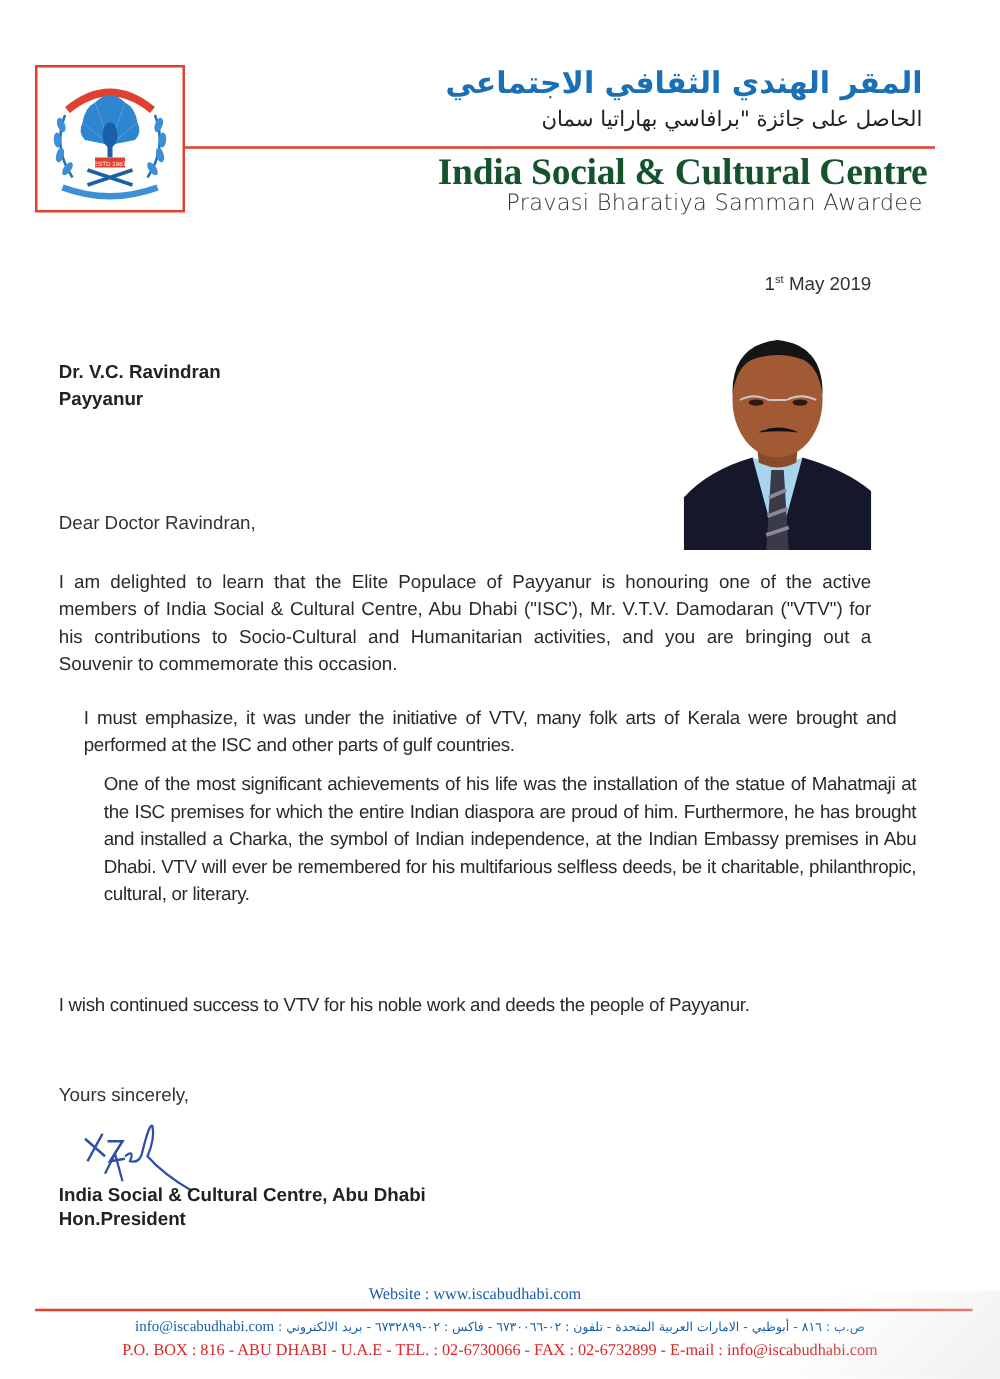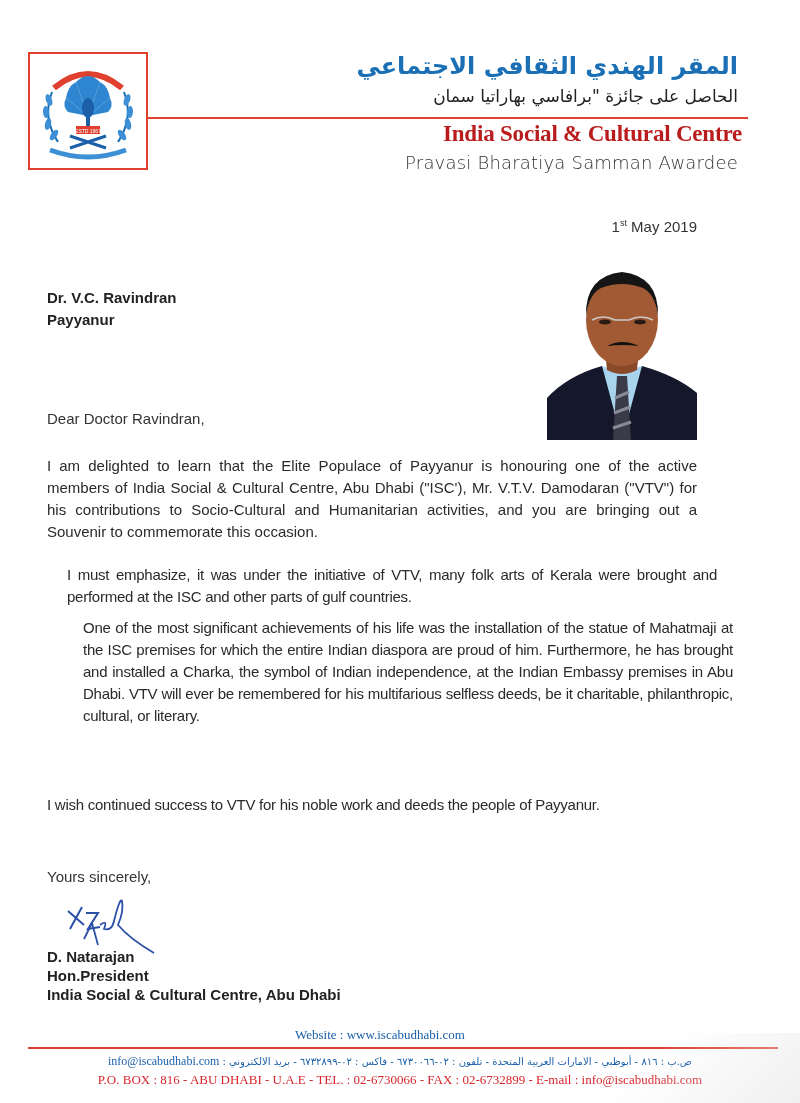--- a/index.html
+++ b/index.html
@@ -4,21 +4,21 @@
 <style>
   html, body { margin: 0; padding: 0; background: #ffffff; }
   body { width: 800px; height: 1103px; position: relative; overflow: hidden; font-family: "Liberation Sans", sans-serif; color: #222; }
 
   
   .logo-box { position: absolute; left: 28px; top: 52px; width: 120px; height: 118px; border: 2px solid #e0402f; box-sizing: border-box; background: #fff; }
   .logo-box svg { position: absolute; left: 6px; top: 4px; }
   .header-rule { position: absolute; left: 148px; top: 117px; width: 600px; height: 2px; background: #e0402f; }
   .arabic-title { position: absolute; right: 62px; top: 52px; font-family: "DejaVu Sans", sans-serif; font-size: 24px; font-weight: bold; color: #1a6fb5; direction: rtl; white-space: nowrap; }
   .arabic-sub { position: absolute; right: 62px; top: 86px; font-family: "DejaVu Sans", sans-serif; font-size: 17px; color: #222; direction: rtl; white-space: nowrap; }
-  .org-name { position: absolute; right: 58px; top: 121px; font-family: "Liberation Serif", serif; font-weight: bold; font-size: 23px; color: #b91c1c; white-space: nowrap; letter-spacing: -0.2px; margin-left: 38px; }
+  .org-name { position: absolute; right: 58px; top: 121px; font-family: "Liberation Serif", serif; font-weight: bold; font-size: 30px; color: #14532d; white-space: nowrap; letter-spacing: -0.2px; margin-left: 38px; }
   .org-tagline { position: absolute; right: 62px; top: 152px; font-family: "DejaVu Sans", sans-serif; font-size: 18px; color: #333; white-space: nowrap; letter-spacing: 0.2px; font-weight: 300; }
 
   
   .date { position: absolute; right: 103px; top: 218px; font-size: 15px; color: #333; }
   .date sup { font-size: 9px; vertical-align: super; }
 
   
   .recipient { position: absolute; left: 47px; top: 287px; font-size: 15px; font-weight: bold; line-height: 22px; color: #222; }
 
   
@@ -134,23 +134,22 @@
 <div class="closing">Yours sincerely,</div>
 
 <svg class="signature" width="110" height="60" viewBox="0 0 110 60">
   <path d="M6 16 L22 30 M20 12 L8 34" stroke="#2c4fa8" stroke-width="2" fill="none"></path>
   <path d="M24 18 L36 18 L26 34 L38 32" stroke="#2c4fa8" stroke-width="2" fill="none"></path>
   <path d="M22 44 L30 28 L36 50" stroke="#2c4fa8" stroke-width="1.8" fill="none"></path>
   <path d="M38 30 Q46 24 42 34 Q50 36 52 26 Q58 2 60 6 Q62 16 56 30 Q68 44 92 58" stroke="#2c4fa8" stroke-width="1.8" fill="none"></path>
 </svg>
 
 <div class="signer">
-  <div>D. Natarajan</div>
+  <div>India Social &amp; Cultural Centre, Abu Dhabi</div>
   <div>Hon.President</div>
-  <div>India Social &amp; Cultural Centre, Abu Dhabi</div>
 </div>
 
 <div class="website">Website : www.iscabudhabi.com</div>
 <div class="footer-rule"></div>
 <div class="footer-ar">
   <span>info@iscabudhabi.com</span>
   <span class="ar">ص.ب : ٨١٦ - أبوظبي - الامارات العربية المتحدة - تلفون : ٠٢-٦٧٣٠٠٦٦ - فاكس : ٠٢-٦٧٣٢٨٩٩ - بريد الالكتروني :</span>
 </div>
 <div class="footer-en">P.O. BOX : 816 - ABU DHABI - U.A.E - TEL. : 02-6730066 - FAX : 02-6732899 - E-mail : info@iscabudhabi.com</div>
 <div class="page-shade"></div>

